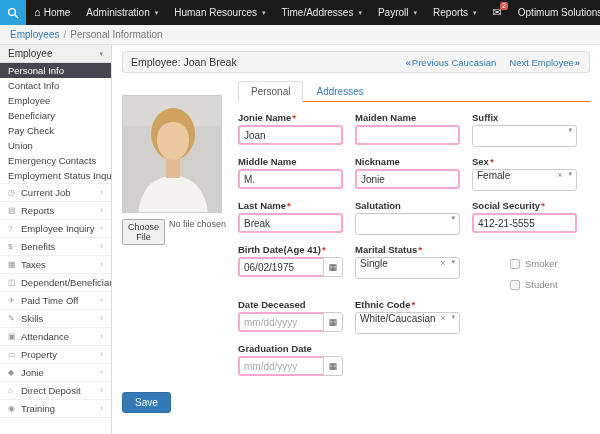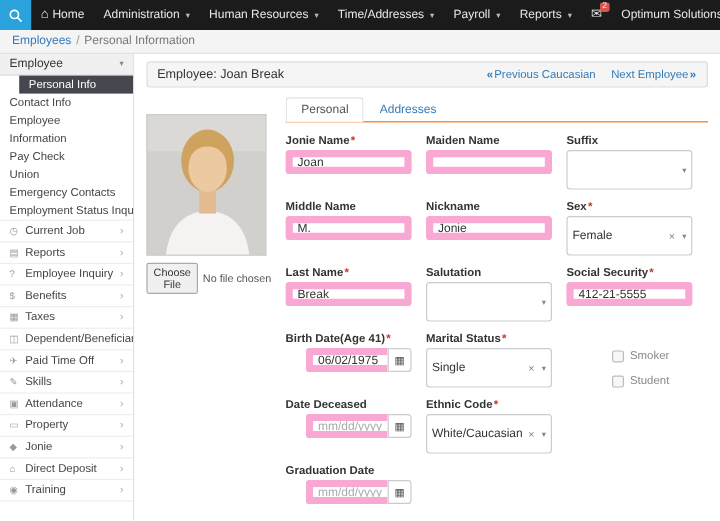--- a/index.html
+++ b/index.html
@@ -25,53 +25,53 @@
   .breadcrumb a { color:#337ab7; text-decoration:none; cursor:pointer; }
   .bc-sep { color:#999; }
   .bc-cur { color:#777; }
 
   
   .layout { flex:1; display:flex; min-height:0; }
   .sidebar { width:112px; border-right:1px solid #ddd; background:#fff; overflow:hidden; flex-shrink:0; }
   .side-head { background:#f0f0f0; border-bottom:1px solid #ddd; padding:3px 8px; display:flex; justify-content:space-between; align-items:center; font-size:10px; line-height:11px; color:#333; cursor:pointer; }
   .side-caret { color:#888; font-size:7px; }
   .side-item { padding:2px 8px; font-size:9.5px; line-height:11px; color:#444; cursor:pointer; white-space:nowrap; overflow:hidden; }
-  .side-item.active { background:#44484e; color:#fff;margin-left:16px; }
+  .side-item.active { background:#44484e; color:#fff; }
   .side-sec { display:flex; align-items:center; gap:4px; padding:3px 8px; border-top:1px solid #eee; font-size:9.5px; line-height:11px; color:#444; cursor:pointer; white-space:nowrap; overflow:hidden; }
   .sec-icon { color:#999; font-size:8px; width:9px; flex-shrink:0; }
   .sec-chev { margin-left:auto; color:#aaa; font-size:9px; }
 
   
   .content { flex:1; padding:6px 10px; overflow:hidden; background:#fff; }
   .emp-header { background:#f5f5f5; border:1px solid #ddd; border-radius:3px; padding:4px 8px; display:flex; align-items:center; justify-content:space-between; font-size:10.5px; color:#333; }
   .emp-nav a { color:#337ab7; text-decoration:none; font-size:9.5px; margin-left:10px; cursor:pointer; }
   .dbl { font-weight:bold; margin:0 1px; }
 
   .body-row { display:flex; margin-top:8px; gap:14px; }
   .photo-col { width:102px; flex-shrink:0; padding-top:14px; }
   .photo { width:100px; height:118px; border:1px solid #ccc; overflow:hidden; background:#d2d0cc; }
-  .file-row { margin-top:6px; display:flex; align-items:center; gap:4px; }
+  .file-row { margin-top:6px; display:flex; gap:4px; }
   .file-btn { font-size:9px; padding:2px 5px; border:1px solid #aaa; background:#f0f0f0; border-radius:2px; font-family:inherit; cursor:pointer; color:#333; }
   .file-status { font-size:9px; color:#555; white-space:nowrap; }
 
   .form-col { flex:1; min-width:0; }
   .tabs { display:flex; border-bottom:1px solid #f97316; }
   .tab { padding:4px 12px; font-size:10px; color:#337ab7; cursor:pointer; border:1px solid transparent; border-bottom:none; border-radius:3px 3px 0 0; margin-bottom:-1px; }
   .tab.active { background:#fff; border-color:#ddd; color:#555; border-bottom:1px solid #fff; }
 
   .form-grid { display:grid; grid-template-columns:repeat(3,105px); column-gap:12px; row-gap:9px; margin-top:10px; }
   .field label { display:block; font-weight:bold; font-size:9.5px; margin-bottom:2px; color:#333; white-space:nowrap; }
   .req { color:#c9302c; margin-left:1px; }
-  .field input { width:100%; height:20px; border:6px solid #f9a8d4; border-radius:3px; padding:0 4px; font-size:10px; font-family:inherit; color:#333; }
+  .field input { width:100%; height:20px; border:2px solid #f9a8d4; border-radius:3px; padding:0 4px; font-size:10px; font-family:inherit; color:#333; }
   .field input::placeholder { color:#aaa; }
-  .sel { height:33px; border:1px solid #ccc; border-radius:3px; display:flex; align-items:center; padding:0 4px; font-size:10px; color:#333; background:#fff; cursor:pointer; }
+  .sel { height:22px; border:1px solid #ccc; border-radius:3px; display:flex; align-items:flex-start; padding:0 4px; font-size:10px; color:#333; background:#fff; cursor:pointer; }
   .sel .x { margin-left:auto; color:#888; font-size:9px; padding:0 3px; cursor:pointer; }
   .sel .dd { color:#888; font-size:7px; padding-left:3px; }
   .sel.empty .dd { margin-left:auto; }
-  .dategrp { display:flex;margin-left:17px; }
+  .dategrp { display:flex; }
   .dategrp input { flex:1; min-width:0; border-radius:3px 0 0 3px; border-right:none; }
   .calbtn { width:20px; height:20px; border:1px solid #ccc; border-radius:0 3px 3px 0; background:#fff; display:flex; align-items:center; justify-content:center; font-size:9px; color:#555; cursor:pointer; flex-shrink:0; }
   .checks { padding-top:14px; display:flex; flex-direction:column; gap:10px; }
   .chk { display:flex; align-items:center; gap:5px; font-size:9.5px; color:#888; cursor:pointer;margin-left:38px; }
   .chk .box { width:10px; height:10px; border:1px solid #bbb; background:#f7f7f7; border-radius:2px; }
 
   .save-btn { margin-top:16px; background:#337ab7; color:#fff; border:1px solid #2e6da4; border-radius:3px; padding:4px 12px; font-size:10px; font-family:inherit; cursor:pointer; }
 </style>
 </head>
 <body>
@@ -130,21 +130,21 @@
   <div class="layout">
 
     <aside class="sidebar">
       <div class="side-head">
         <span>Employee</span>
         <span class="side-caret">▾</span>
       </div>
       <div class="side-item active">Personal Info</div>
       <div class="side-item">Contact Info</div>
       <div class="side-item">Employee</div>
-      <div class="side-item">Information</div>
+      <div class="side-item">Beneficiary</div>
       <div class="side-item">Pay Check</div>
       <div class="side-item">Union</div>
       <div class="side-item">Emergency Contacts</div>
       <div class="side-item">Employment Status Inquiry</div>
 
       <div class="side-sec">
           <span class="sec-icon">◷</span>
           <span>Current Job</span>
           <span class="sec-chev">›</span>
         </div>

